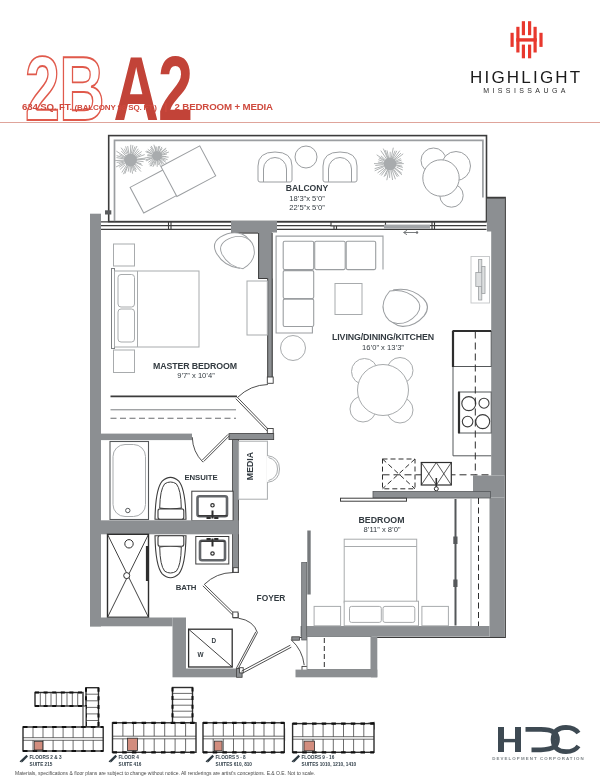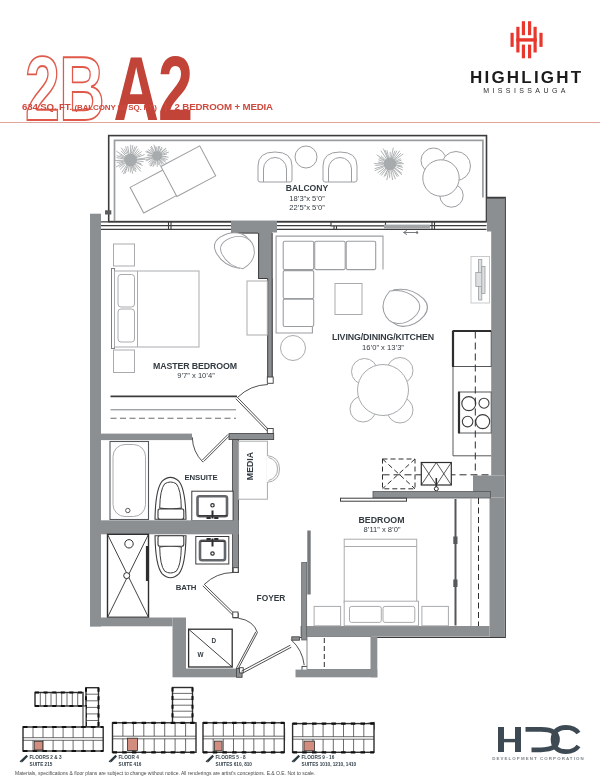--- a/index.html
+++ b/index.html
@@ -116,21 +116,21 @@
 <path d="M501 727 V752 M518 727 V752" stroke-width="6"></path>
 <path d="M498 740.6 H521" stroke-width="3.4"></path>
 <path d="M525.5 729.4 H541 Q557.5 729.4 557.5 739.6 Q557.5 749.8 541 749.8 H531.5" stroke-width="4.7"></path>
 <path d="M578.5 733 Q574.5 727.3 566 727.3 Q553.5 727.6 553 739.5 Q553.5 751.4 566 751.7 Q574.5 751.7 578.5 746" stroke-width="4.7"></path>
 </g>
 
 <text x="538.5" y="760.3" font-size="4.4" font-weight="bold" fill="#7d8488" text-anchor="middle" letter-spacing="1.1">DEVELOPMENT CORPORATION</text>
   </g>
 </svg>
 
-<div class="abs" style="left:470px;top:68px;width:112px;text-align:center;color:#1b1b1b;font-size:17px;font-weight:bold;letter-spacing:2.2px;white-space:nowrap;">HIGHLIGHT</div>
+<div class="abs" style="left:470px;top:68px;width:112px;text-align:center;color:#1b1b1b;font-size:17px;font-weight:normal;letter-spacing:2.2px;white-space:nowrap;">HIGHLIGHT</div>
 
 <div class="abs" style="left:470px;top:87px;width:112px;text-align:center;color:#2d2d2d;font-size:7px;letter-spacing:3.4px;white-space:nowrap;">MISSISSAUGA</div>
 
 <svg class="abs" style="left:0;top:0;" width="600" height="778" viewBox="0 0 600 778">
   <g id="plan">
 
   <rect x="108.7" y="135.6" width="377.8" height="86" fill="none" stroke="#3c3c3c" stroke-width="1.6"></rect>
 
   <path d="M114.5 221.5 L114.5 140.3 L482.9 140.3 L482.9 197.5" fill="none" stroke="#9b9ea1" stroke-width="1.7"></path>
 

